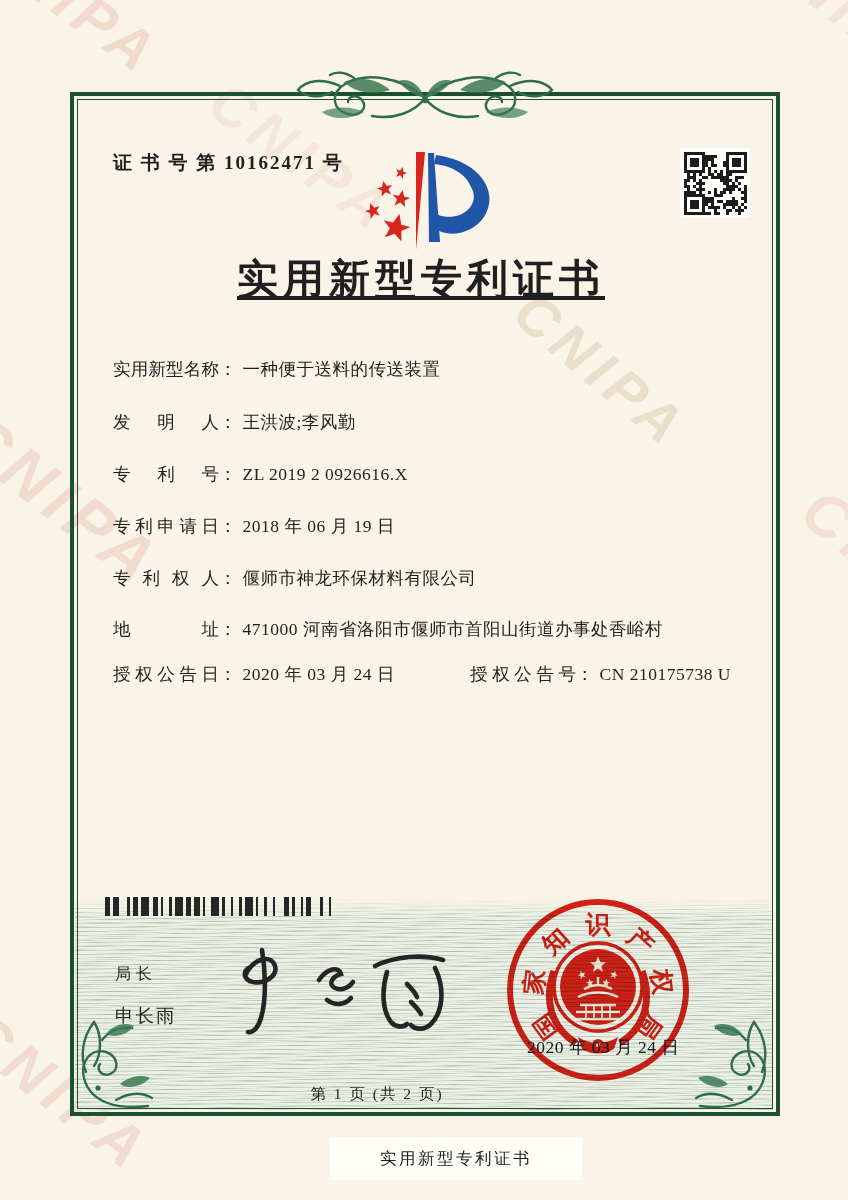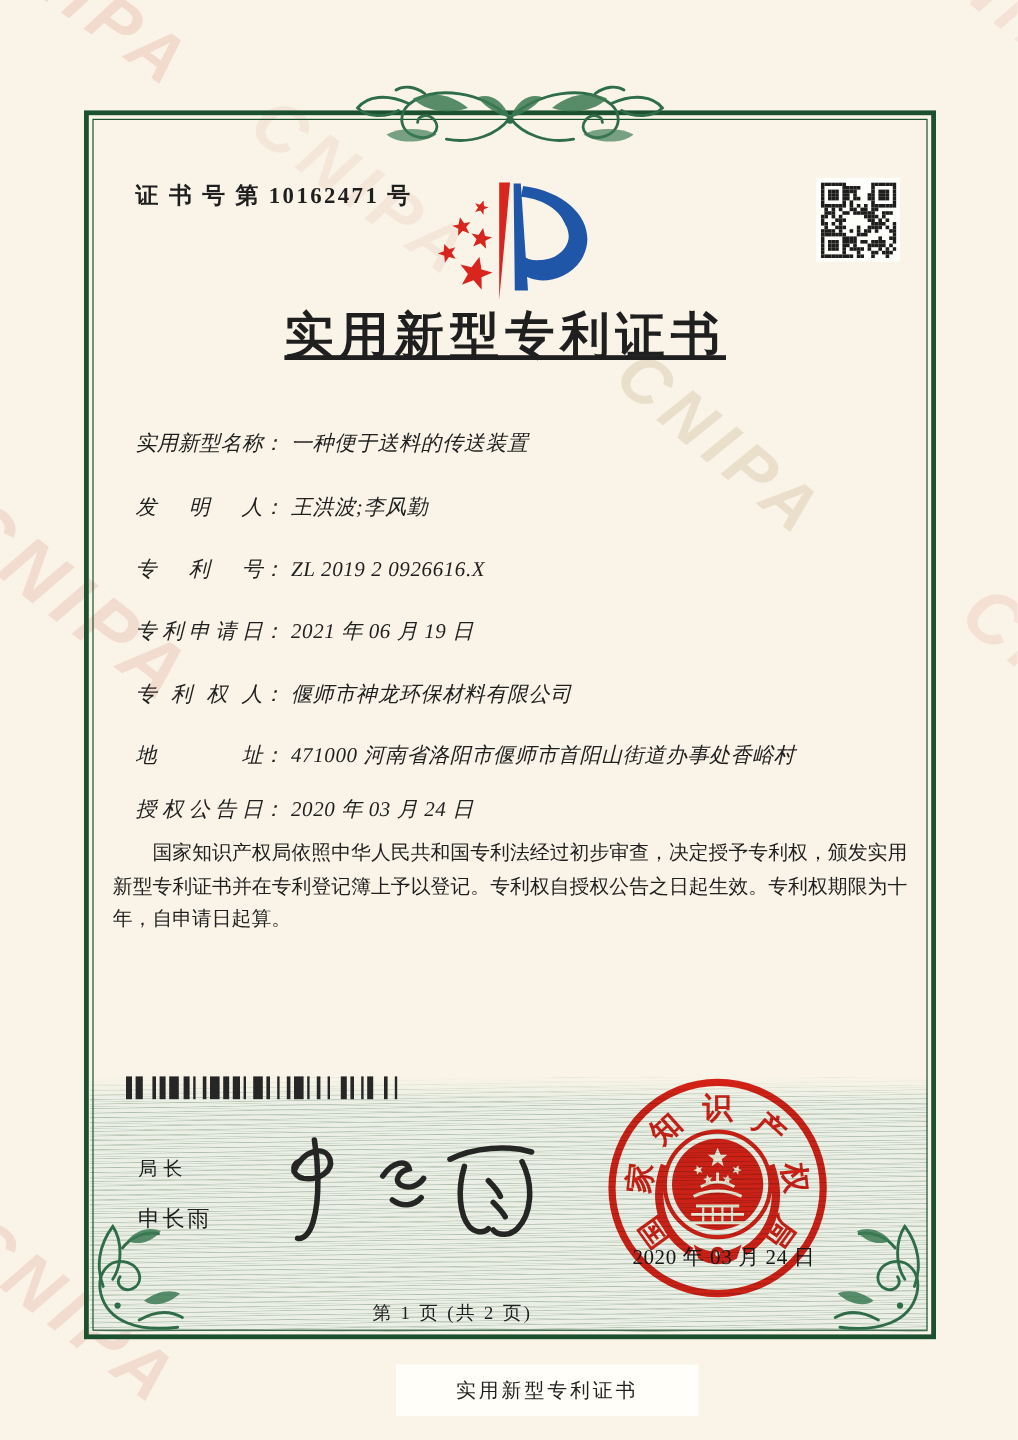--- a/index.html
+++ b/index.html
@@ -45,21 +45,21 @@
   }
   
   .cert-no{position:absolute;left:113px;top:150px;font-size:19px;letter-spacing:2px;font-weight:bold;}
   .qr{position:absolute;left:680px;top:148px;width:70px;height:70px;background:#fdfdfa;display:flex;align-items:center;justify-content:center;}
   .logo{position:absolute;left:340px;top:144px;width:150px;height:112px;}
   .title{
     position:absolute;left:70px;width:702px;top:252px;text-align:center;
     font-size:41px;font-weight:700;letter-spacing:5px;white-space:nowrap;text-decoration:underline;
   }
   
-  .frow{position:absolute;left:113px;width:660px;font-size:17.5px;white-space:nowrap;font-style:italic;}
+  .frow{position:absolute;left:113px;width:660px;font-size:17.5px;white-space:nowrap;}
   .flabel{
     display:inline-block;width:106px;text-align:justify;text-align-last:justify;
     vertical-align:bottom;
   }
   .fcolon{display:inline-block;}
   .fvalue{margin-left:6px;letter-spacing:.5px;}
   .fpair2{position:absolute;left:357px;top:0;white-space:nowrap;}
   
   .body-text{position:absolute;left:94px;top:697px;width:662px;font-size:16.5px;line-height:27.5px;text-align:justify;}
   .body-text p{margin:0;text-indent:2em;}
@@ -425,34 +425,36 @@
 <div class="frow" style="top:357px;">
   <span class="flabel">实用新型名称</span><span class="fcolon">：</span><span class="fvalue">一种便于送料的传送装置</span>
 </div>
 <div class="frow" style="top:410px;">
   <span class="flabel">发明人</span><span class="fcolon">：</span><span class="fvalue">王洪波;李风勤</span>
 </div>
 <div class="frow" style="top:462px;">
   <span class="flabel">专利号</span><span class="fcolon">：</span><span class="fvalue">ZL 2019 2 0926616.X</span>
 </div>
 <div class="frow" style="top:514px;">
-  <span class="flabel">专利申请日</span><span class="fcolon">：</span><span class="fvalue">2021 年 06 月 19 日</span>
+  <span class="flabel">专利申请日</span><span class="fcolon">：</span><span class="fvalue">2018 年 06 月 19 日</span>
 </div>
 <div class="frow" style="top:566px;">
   <span class="flabel">专利权人</span><span class="fcolon">：</span><span class="fvalue">偃师市神龙环保材料有限公司</span>
 </div>
 <div class="frow" style="top:617px;">
   <span class="flabel">地址</span><span class="fcolon">：</span><span class="fvalue">471000 河南省洛阳市偃师市首阳山街道办事处香峪村</span>
 </div>
 <div class="frow" style="top:662px;">
   <span class="flabel">授权公告日</span><span class="fcolon">：</span><span class="fvalue">2020 年 03 月 24 日</span>
+  <span class="fpair2">
+    <span class="flabel">授权公告号</span><span class="fcolon">：</span><span class="fvalue">CN 210175738 U</span>
+  </span>
 </div>
 
 <div class="body-text">
-  <p>国家知识产权局依照中华人民共和国专利法经过初步审查，决定授予专利权，颁发实用新型专利证书并在专利登记簿上予以登记。专利权自授权公告之日起生效。专利权期限为十年，自申请日起算。</p>
 </div>
 
 <div id="barcode">
     <i style="left: 0px; width: 5.19036px;"></i>
     <i style="left: 8.38554px; width: 5.19036px;"></i>
     <i style="left: 22.3614px; width: 2.39518px;"></i>
     <i style="left: 27.9518px; width: 5.19036px;"></i>
     <i style="left: 36.3373px; width: 7.98554px;"></i>
     <i style="left: 47.5181px; width: 5.19036px;"></i>
     <i style="left: 55.9036px; width: 2.39518px;"></i>

